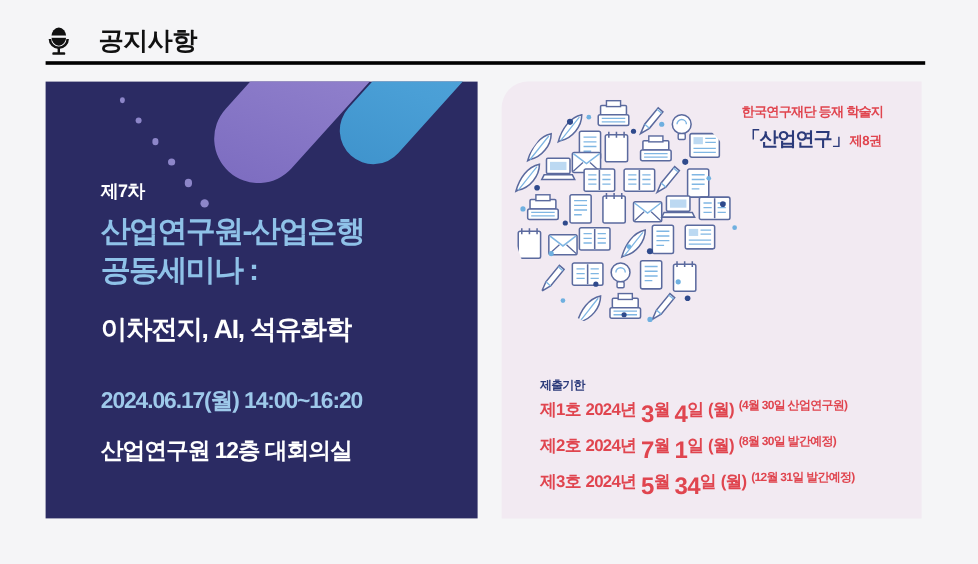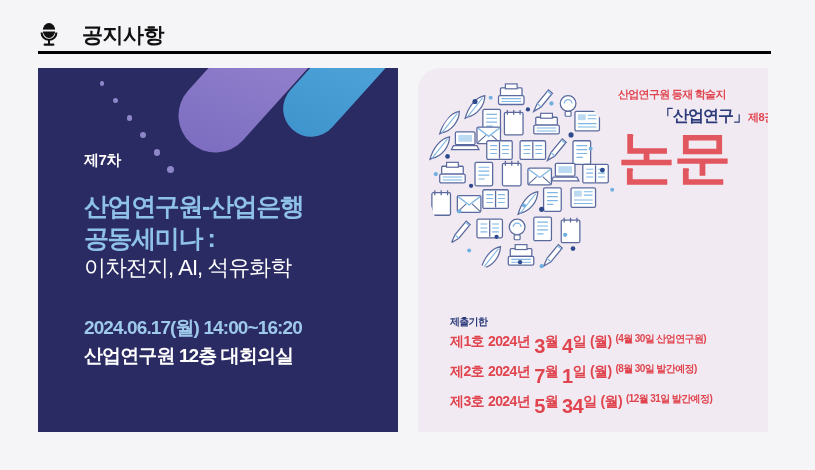--- a/index.html
+++ b/index.html
@@ -106,50 +106,50 @@
     left: 46px;
     top: 83px;
     width: 300px;
   }
   #seminar-edition {
     font-size: 15px;
     font-weight: bold;
     color: #ffffff;
     letter-spacing: -0.6px;
     line-height: 1.2;
-    margin-bottom: 22px;
+    margin-bottom: 9px;
   }
   .seminar-title-line {
     font-size: 25px;
     font-weight: bold;
     color: #8fc2e8;
     letter-spacing: -1.4px;
     line-height: 1.26;
     white-space: nowrap;
   }
   #seminar-title-sub {
     font-size: 22px;
-    font-weight: normal;
+    font-weight: bold;
     color: #ffffff;
     letter-spacing: -1px;
     line-height: 1.3;
-    margin-top: 0;
+    margin-top: 20px;
     white-space: nowrap;
   }
   #seminar-datetime {
     margin-top: 33px;
     font-size: 19px;
     font-weight: bold;
     color: #9ec9ea;
     letter-spacing: -0.9px;
     line-height: 1.3;
     white-space: nowrap;
   }
   #seminar-venue {
-    margin-top: 4px;
+    margin-top: 18px;
     font-size: 19px;
     font-weight: bold;
     color: #ffffff;
     letter-spacing: -0.9px;
     line-height: 1.3;
     white-space: nowrap;
   }
 
   
   #journal-card {
@@ -187,21 +187,20 @@
     margin-top: 4px;
     display: flex;
     align-items: baseline;
     white-space: nowrap;
   }
   #journal-name {
     font-size: 16px;
     font-weight: bold;
     color: #2b3a7a;
     letter-spacing: -1px;
-    margin-left: 40px;
   }
   #journal-volume {
     font-size: 11px;
     font-weight: bold;
     color: #e0454f;
     letter-spacing: -0.5px;
     margin-left: 0;
   }
   #journal-cta {
     position: absolute;
@@ -416,29 +415,28 @@
             <circle cx="34" cy="134" r="2.2"></circle>
           <circle cx="100" cy="128" r="2"></circle>
             <circle cx="142" cy="158" r="2.2"></circle>
           <circle cx="44" cy="174" r="2"></circle>
             <circle cx="118" cy="190" r="2.2"></circle>
         </g>
       </g>
     </svg>
 
     <div id="journal-head">
-      <div id="journal-kicker">산업연구원 등재 학술지</div>
+      <div id="journal-kicker">한국연구재단 등재 학술지</div>
       <div id="journal-name-row">
         <span id="journal-name">「산업연구」</span>
         <span id="journal-volume">제8권</span>
       </div>
     </div>
 
     <div id="journal-cta">
-      <span class="cta-line">논문</span>
     </div>
 
     <div id="deadline-block">
       <div id="deadline-heading">제출기한</div>
       <div id="deadline-rows">
           <div class="deadline-row">
             <span class="dl-issue">제1호</span>
             <span class="dl-year">2024년</span>
             <span class="dl-big">3</span>
             <span class="dl-unit">월</span>

